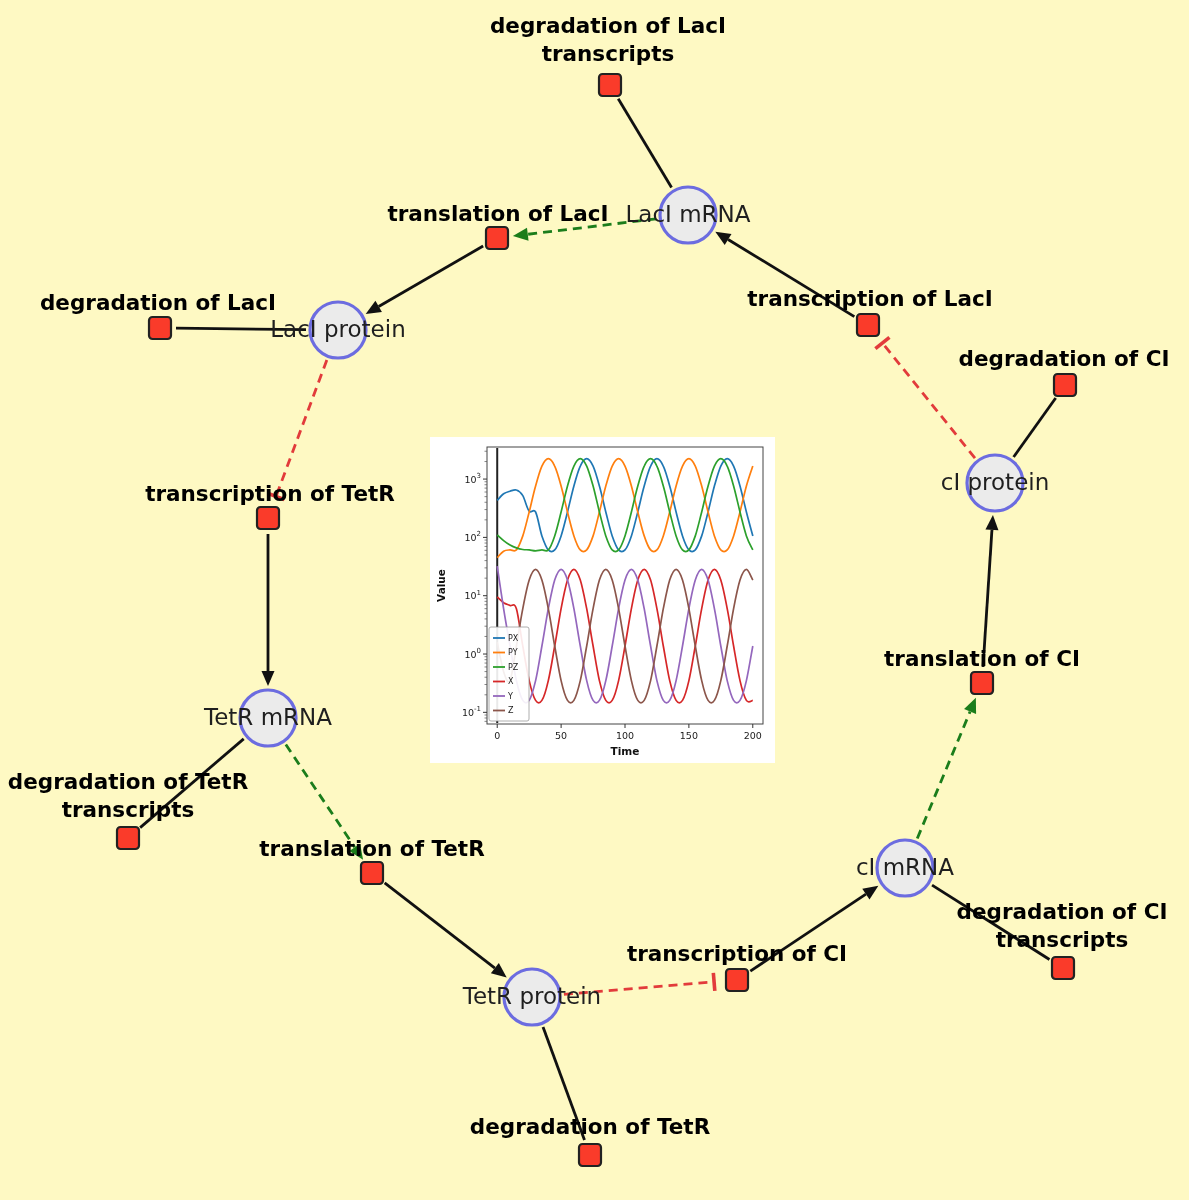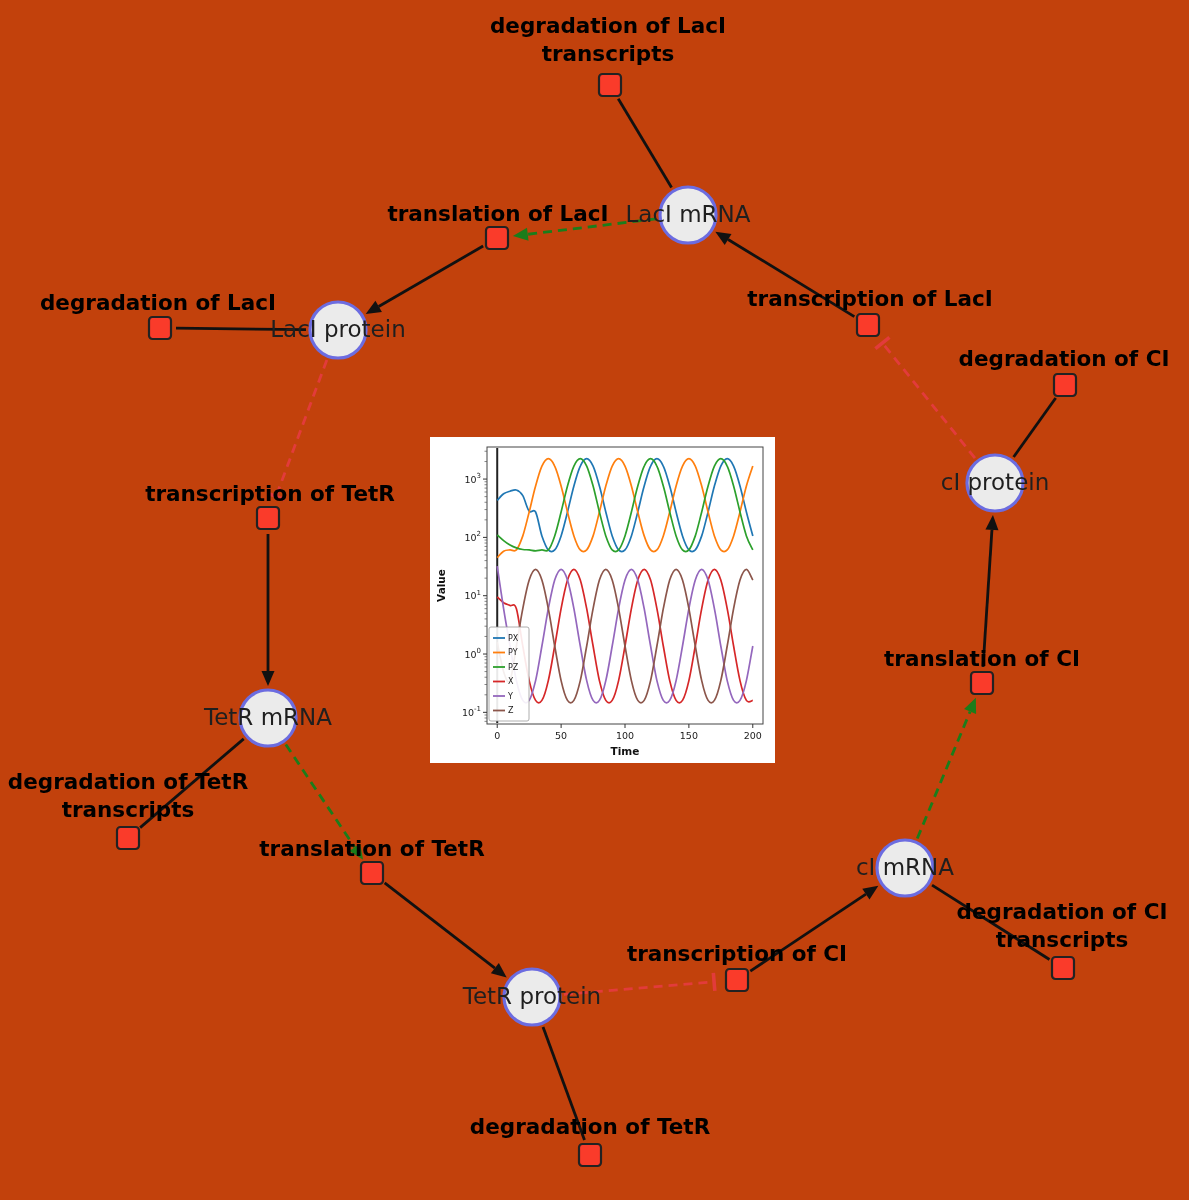--- a/index.html
+++ b/index.html
@@ -1,17 +1,17 @@
 <!DOCTYPE html>
 <html><head>
 <meta charset="utf-8">
 <style>
   html,body { margin:0; padding:0; background:#ffffff; }
   #stage {
-    position:relative; width:1189px; height:1200px; background:#c2410c;
+    position:relative; width:1189px; height:1200px; background:#fef9c3;
     font-family:"DejaVu Sans", sans-serif; overflow:hidden;
   }
   #net { position:absolute; left:0; top:0; }
   #inset { position:absolute; background:#ffffff; }
   .rlabel { font:bold 21.5px "DejaVu Sans", sans-serif; fill:#000000; }
   .slabel { font:23px "DejaVu Sans", sans-serif; fill:#1f1f1f; }
   .tick   { font:9.5px "DejaVu Sans", sans-serif; fill:#1a1a1a; }
   .axlabel{ font:bold 10.5px "DejaVu Sans", sans-serif; fill:#111111; }
   .leglab { font:8px "DejaVu Sans", sans-serif; fill:#1a1a1a; }
 </style>

